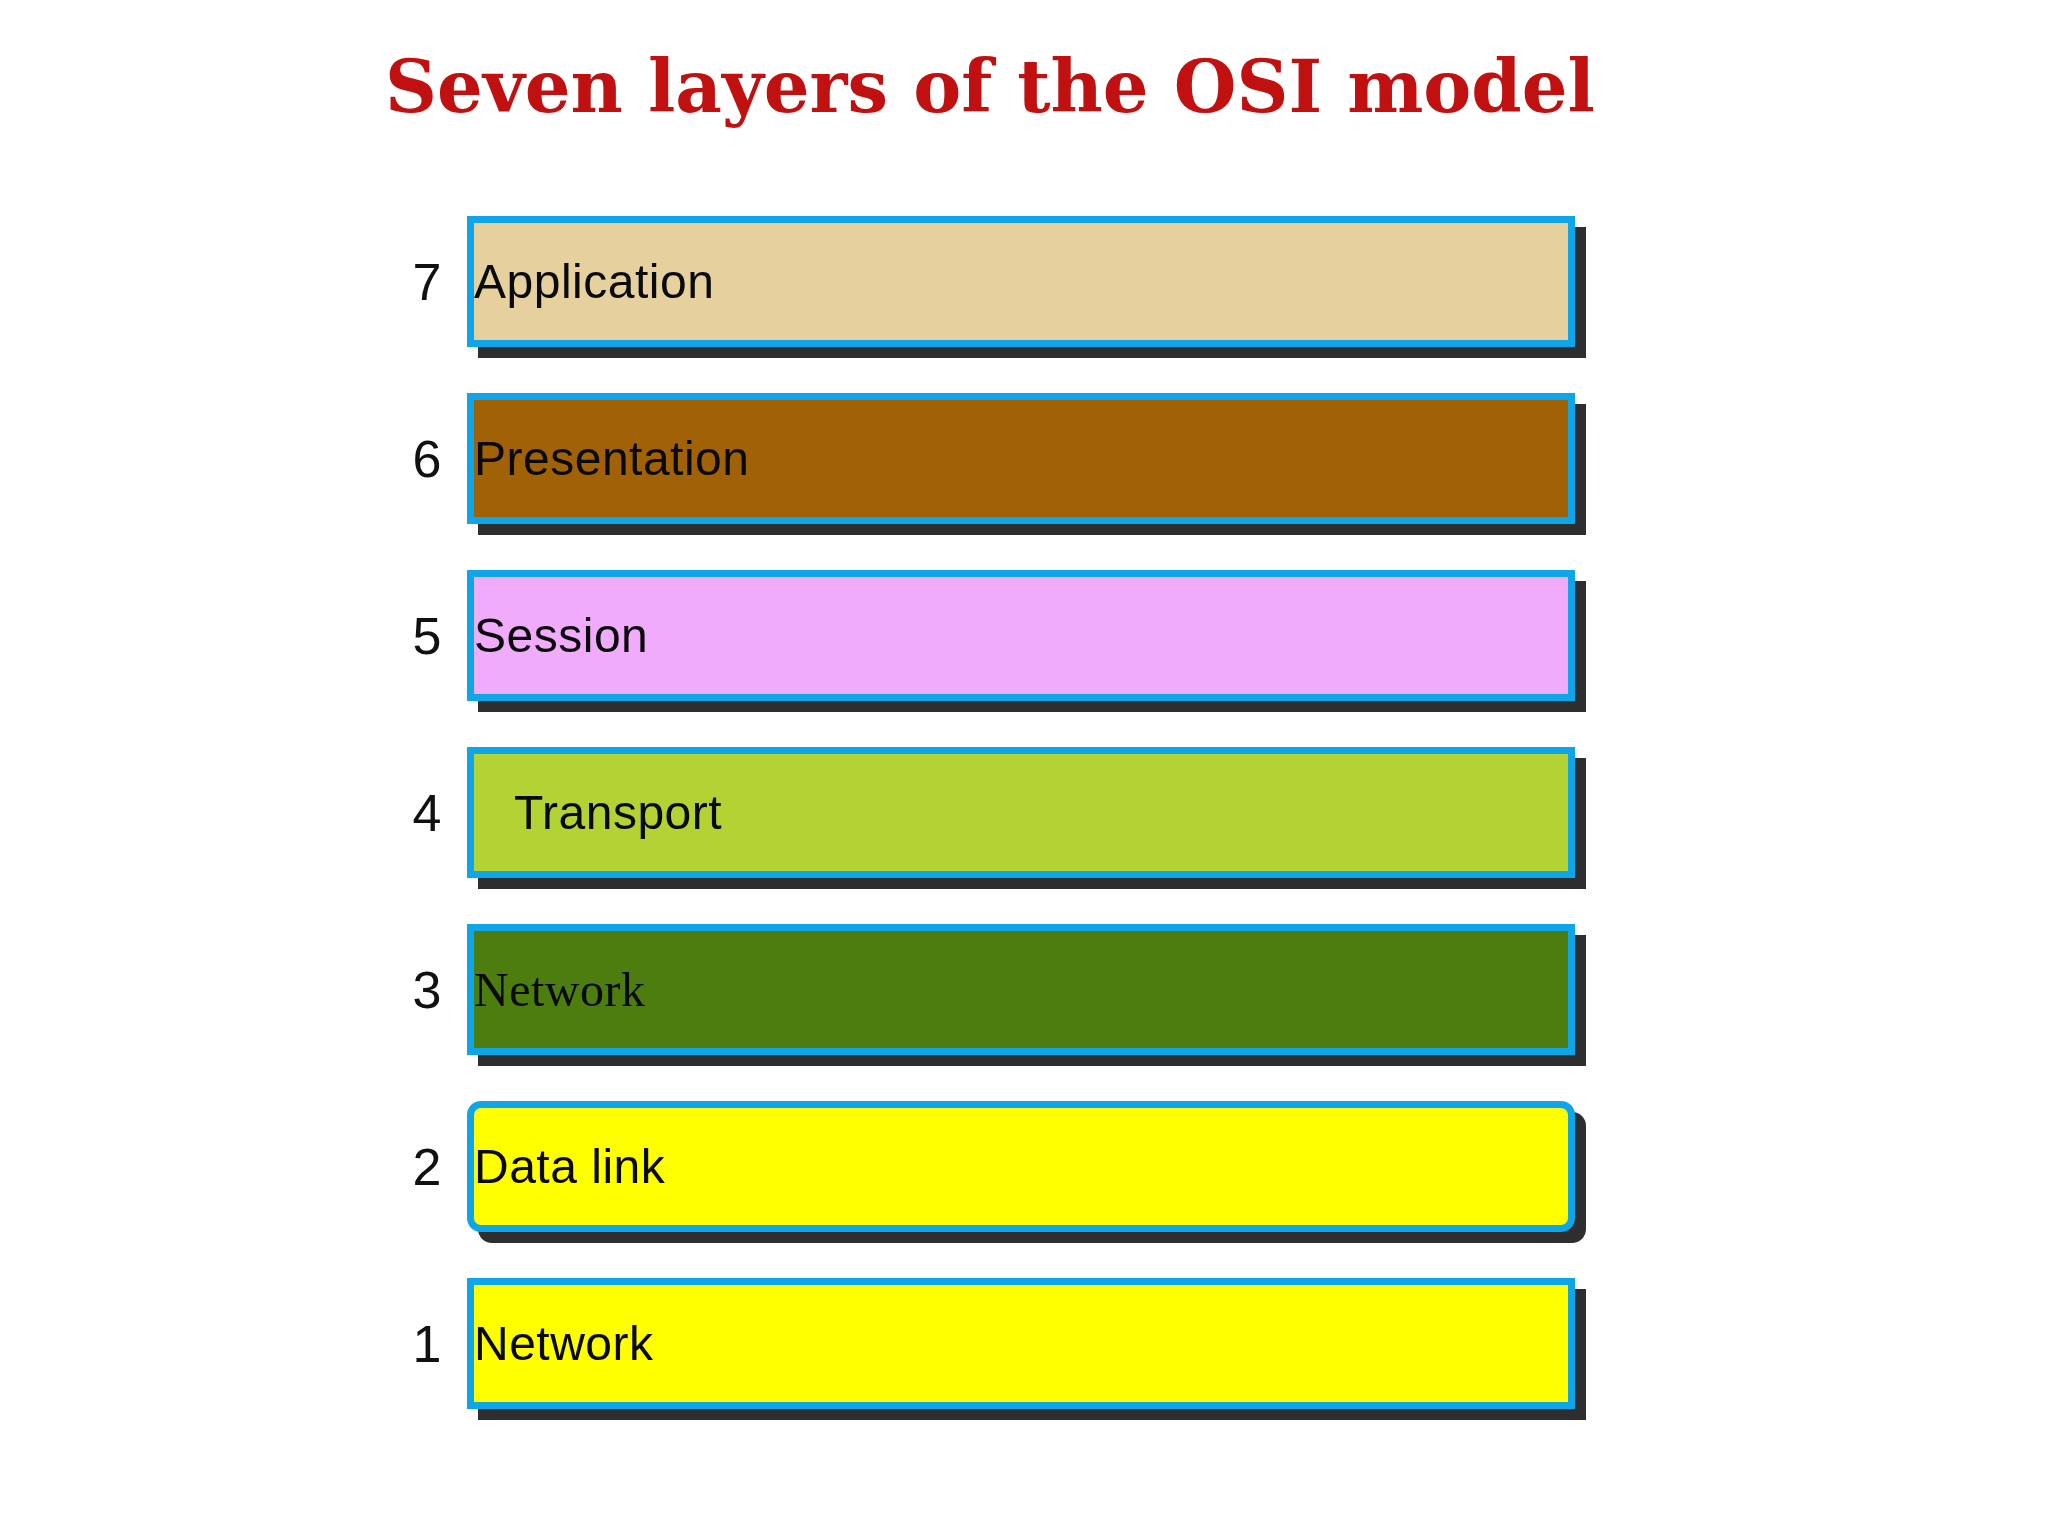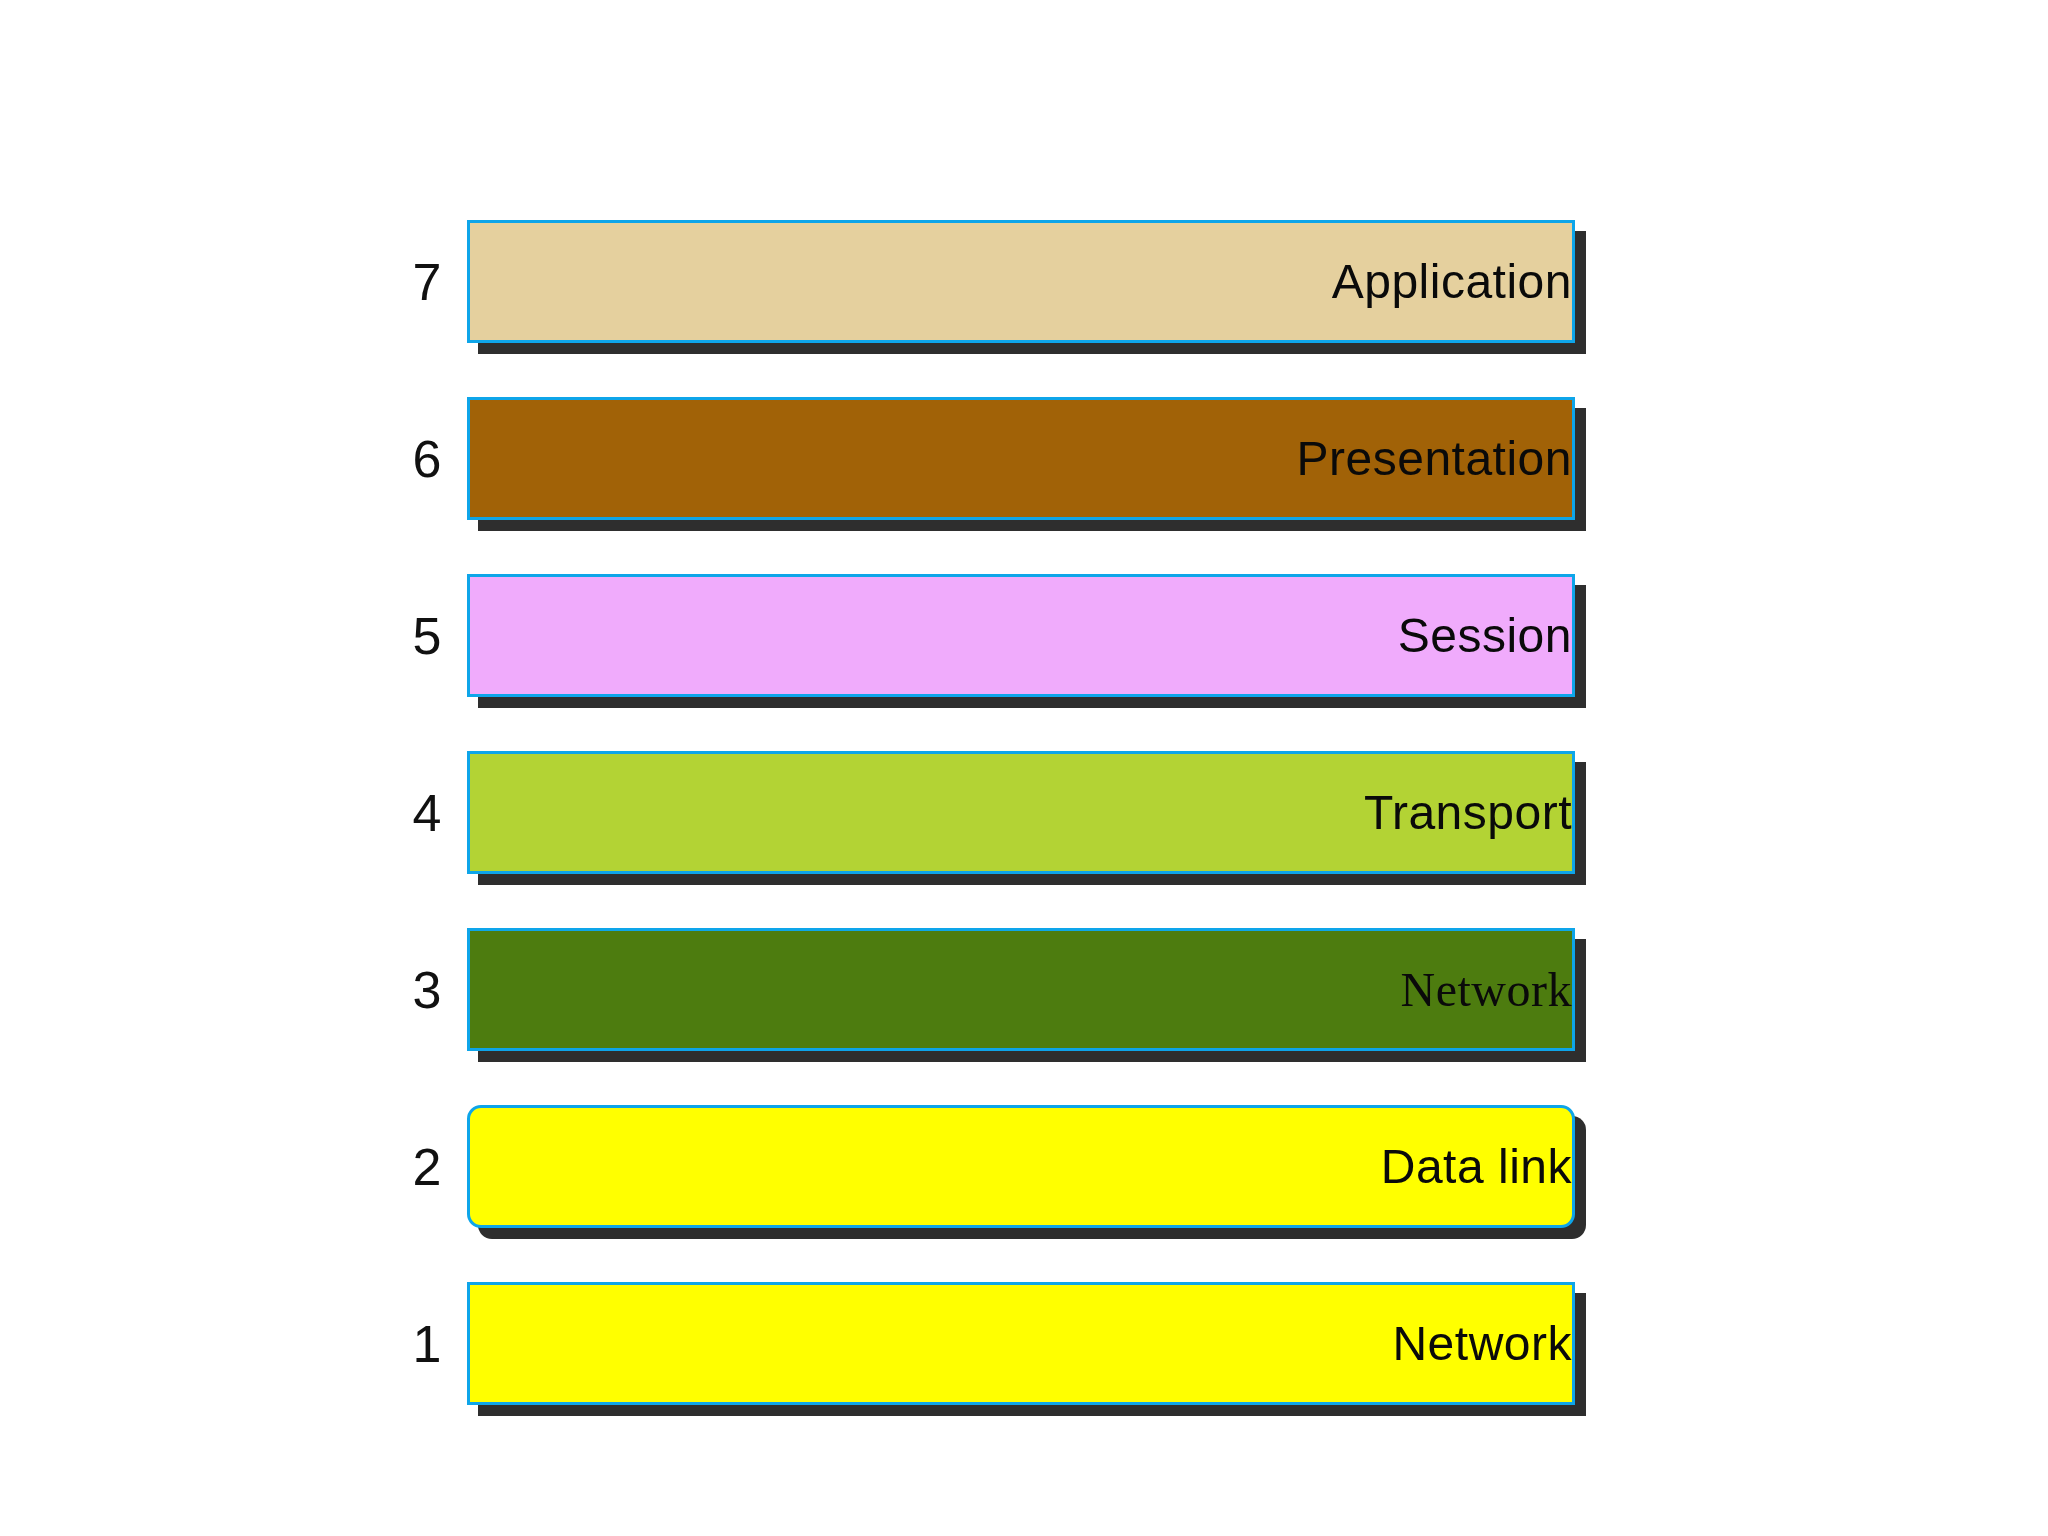--- a/index.html
+++ b/index.html
@@ -44,38 +44,39 @@
     flex: 0 0 46px;
     text-align: center;
     font-size: 52px;
     font-weight: 400;
     color: #111111;
     padding-right: 17px;
   }
   .layer-bar {
     flex: 1 1 auto;
     height: 117px;
-    border: 3px solid #0ea5e9;
+    border: 7px solid #0ea5e9;
     box-shadow: 11px 11px 0 0 #2e2e2e;
     display: flex;
     align-items: center;
-    justify-content: flex-end;
+    justify-content: flex-start;
   }
   .layer-label {
     font-size: 48px;
     color: #0a0a0a;
     font-weight: 400;
     letter-spacing: 0.5px;
   }
 </style>
 </head>
 <body>
 
 <div class="canvas">
 
+  <h1 class="diagram-title" style="color: rgb(192, 16, 16);">Seven layers of the OSI model</h1>
 
   <div class="layers">
 
     <div class="layer-row">
       <div class="layer-num">7</div>
       <div class="layer-bar" style="background-color: rgb(229, 208, 158);">
         <span class="layer-label">Application</span>
       </div>
     </div>
 

